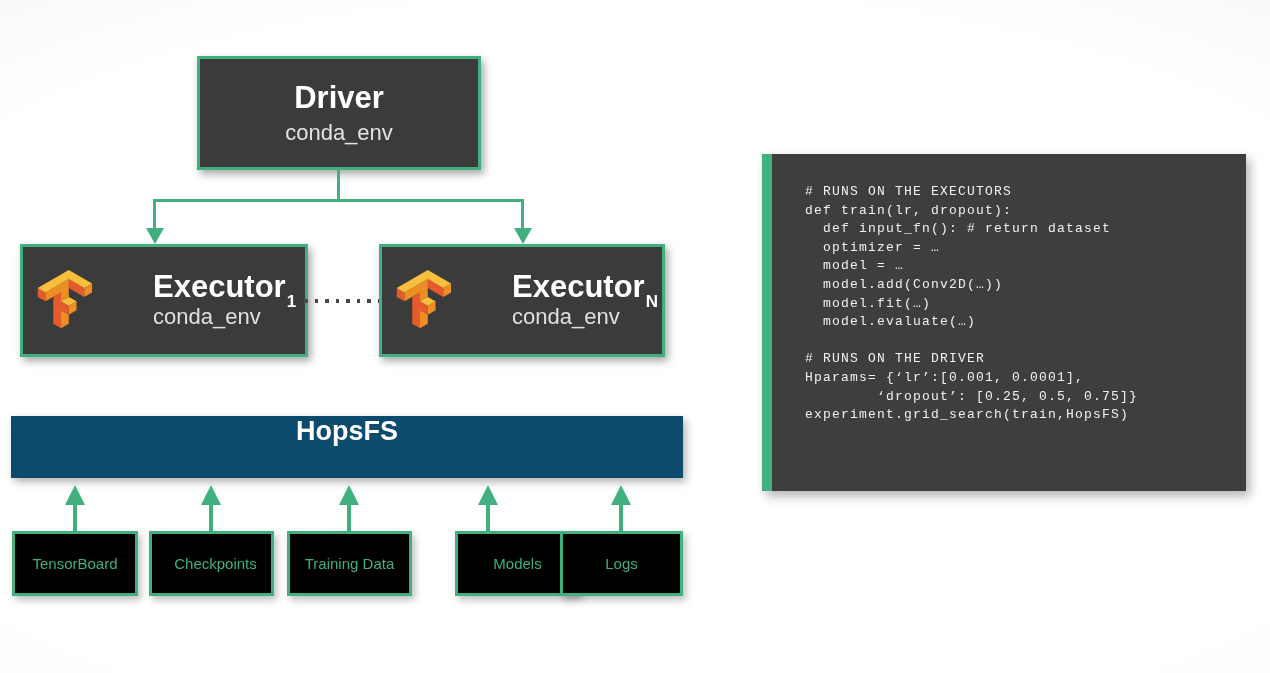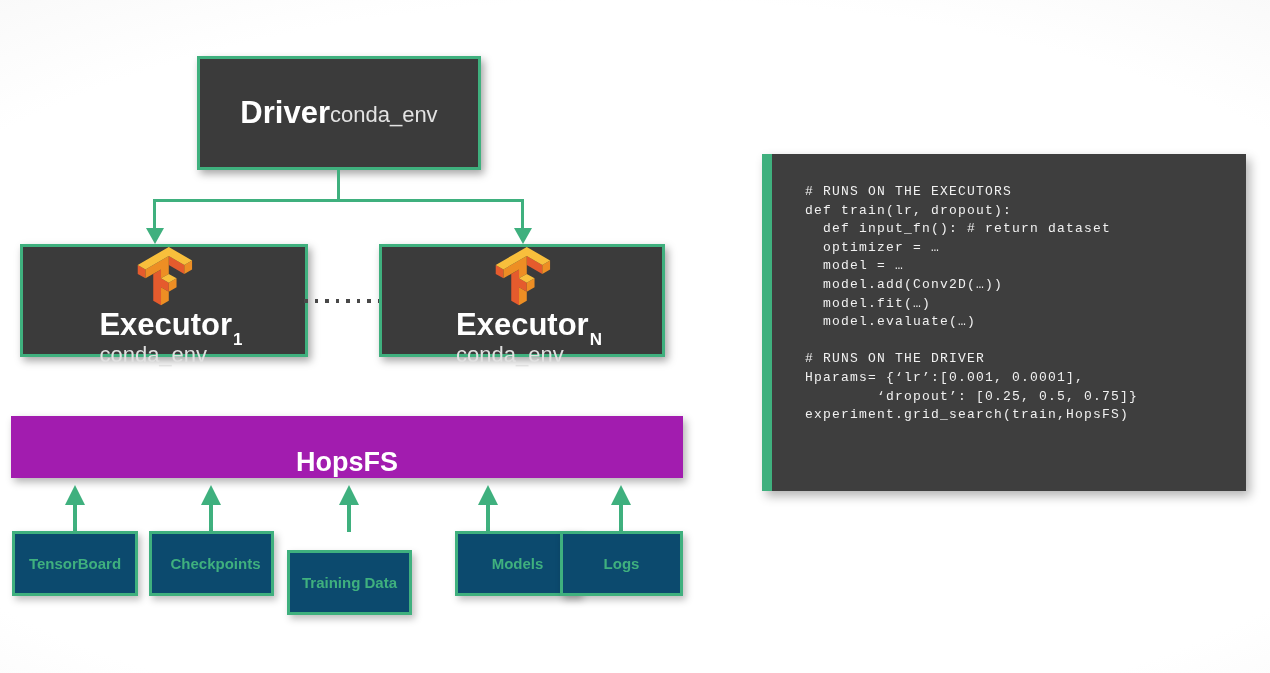--- a/index.html
+++ b/index.html
@@ -12,25 +12,25 @@
 
   
   .dark-node {
     position:absolute;
     background:#3b3b3b;
     border:3px solid #3fb07e;
     box-shadow: 3px 4px 8px rgba(0,0,0,0.35);
     color:#ffffff;
     display:flex; align-items:center; justify-content:center;
   }
-  .driver { left:197px; top:56px; width:284px; height:114px; flex-direction:row; }
+  .driver { left:197px; top:56px; width:284px; height:114px; flex-direction:column; }
   .driver .node-title { font-size:31px; font-weight:bold; line-height:1.15; }
   .driver .node-sub   { font-size:22px; color:#e3e3e3; margin-top:4px; }
 
-  .executor { flex-direction:column; justify-content:flex-start; padding-left:14px; }
+  .executor { flex-direction:row; justify-content:flex-start; padding-left:14px;gap:48px; }
   .executor-1 { left:20px;  top:244px; width:288px; height:113px; }
   .executor-n { left:379px; top:244px; width:286px; height:113px; }
   .tf-logo { width:56px; height:62px; flex:0 0 auto; margin-right:12px; }
   .exec-text { display:flex; flex-direction:column; }
   .exec-title { font-size:31px; font-weight:bold; line-height:1.0; white-space:nowrap; }
   .exec-subscript { font-size:17px; font-weight:bold; position:relative; top:10px; margin-left:1px; }
   .exec-env { font-size:22px; color:#e0e0e0; margin-top:2px; }
 
   
   .green-line { position:absolute; background:#3fb07e; }
@@ -45,36 +45,36 @@
     border-bottom:20px solid #3fb07e;
   }
   .dotted-line {
     position:absolute; left:304px; top:299px; width:78px; height:4px;
     background: repeating-linear-gradient(90deg, #484848 0 3.5px, transparent 3.5px 10.5px);
   }
 
   
   .hopsfs {
     position:absolute; left:11px; top:416px; width:672px; height:62px;
-    background:#a21caf; box-shadow: 3px 4px 8px rgba(0,0,0,0.3);
-    display:flex; align-items:flex-end; justify-content:center;
+    background:#0c4a6e; box-shadow: 3px 4px 8px rgba(0,0,0,0.3);
+    display:flex; align-items:flex-start; justify-content:center;
     color:#ffffff; font-size:27px; font-weight:bold;
   }
 
   
   .storage-box {
     position:absolute; top:531px; height:65px;
-    background:#0c4a6e; border:3px solid #3fb07e;
+    background:#000000; border:3px solid #3fb07e;
     box-shadow: 3px 4px 7px rgba(0,0,0,0.25);
     display:flex; align-items:center; justify-content:center;
-    color:#3fb07e; font-size:15px; font-weight:bold;
+    color:#3fb07e; font-size:15px; font-weight:normal;
   }
   .sb-0 { left:12px;  width:126px; }
   .sb-1 { left:149px; width:125px;padding-left:8px; }
-  .sb-2 { left:287px; width:125px;margin-top:19px; }
+  .sb-2 { left:287px; width:125px; }
   .sb-3 { left:425px; width:125px;margin-left:30px; }
   .sb-4 { left:560px; width:123px; }
 
   
   .code-panel {
     position:absolute; left:762px; top:154px; width:484px; height:337px;
     background:#3e3e3e; border-left:10px solid #3fb07e;
     box-shadow: 4px 5px 10px rgba(0,0,0,0.3);
     padding:29px 14px 18px 33px;
   }

